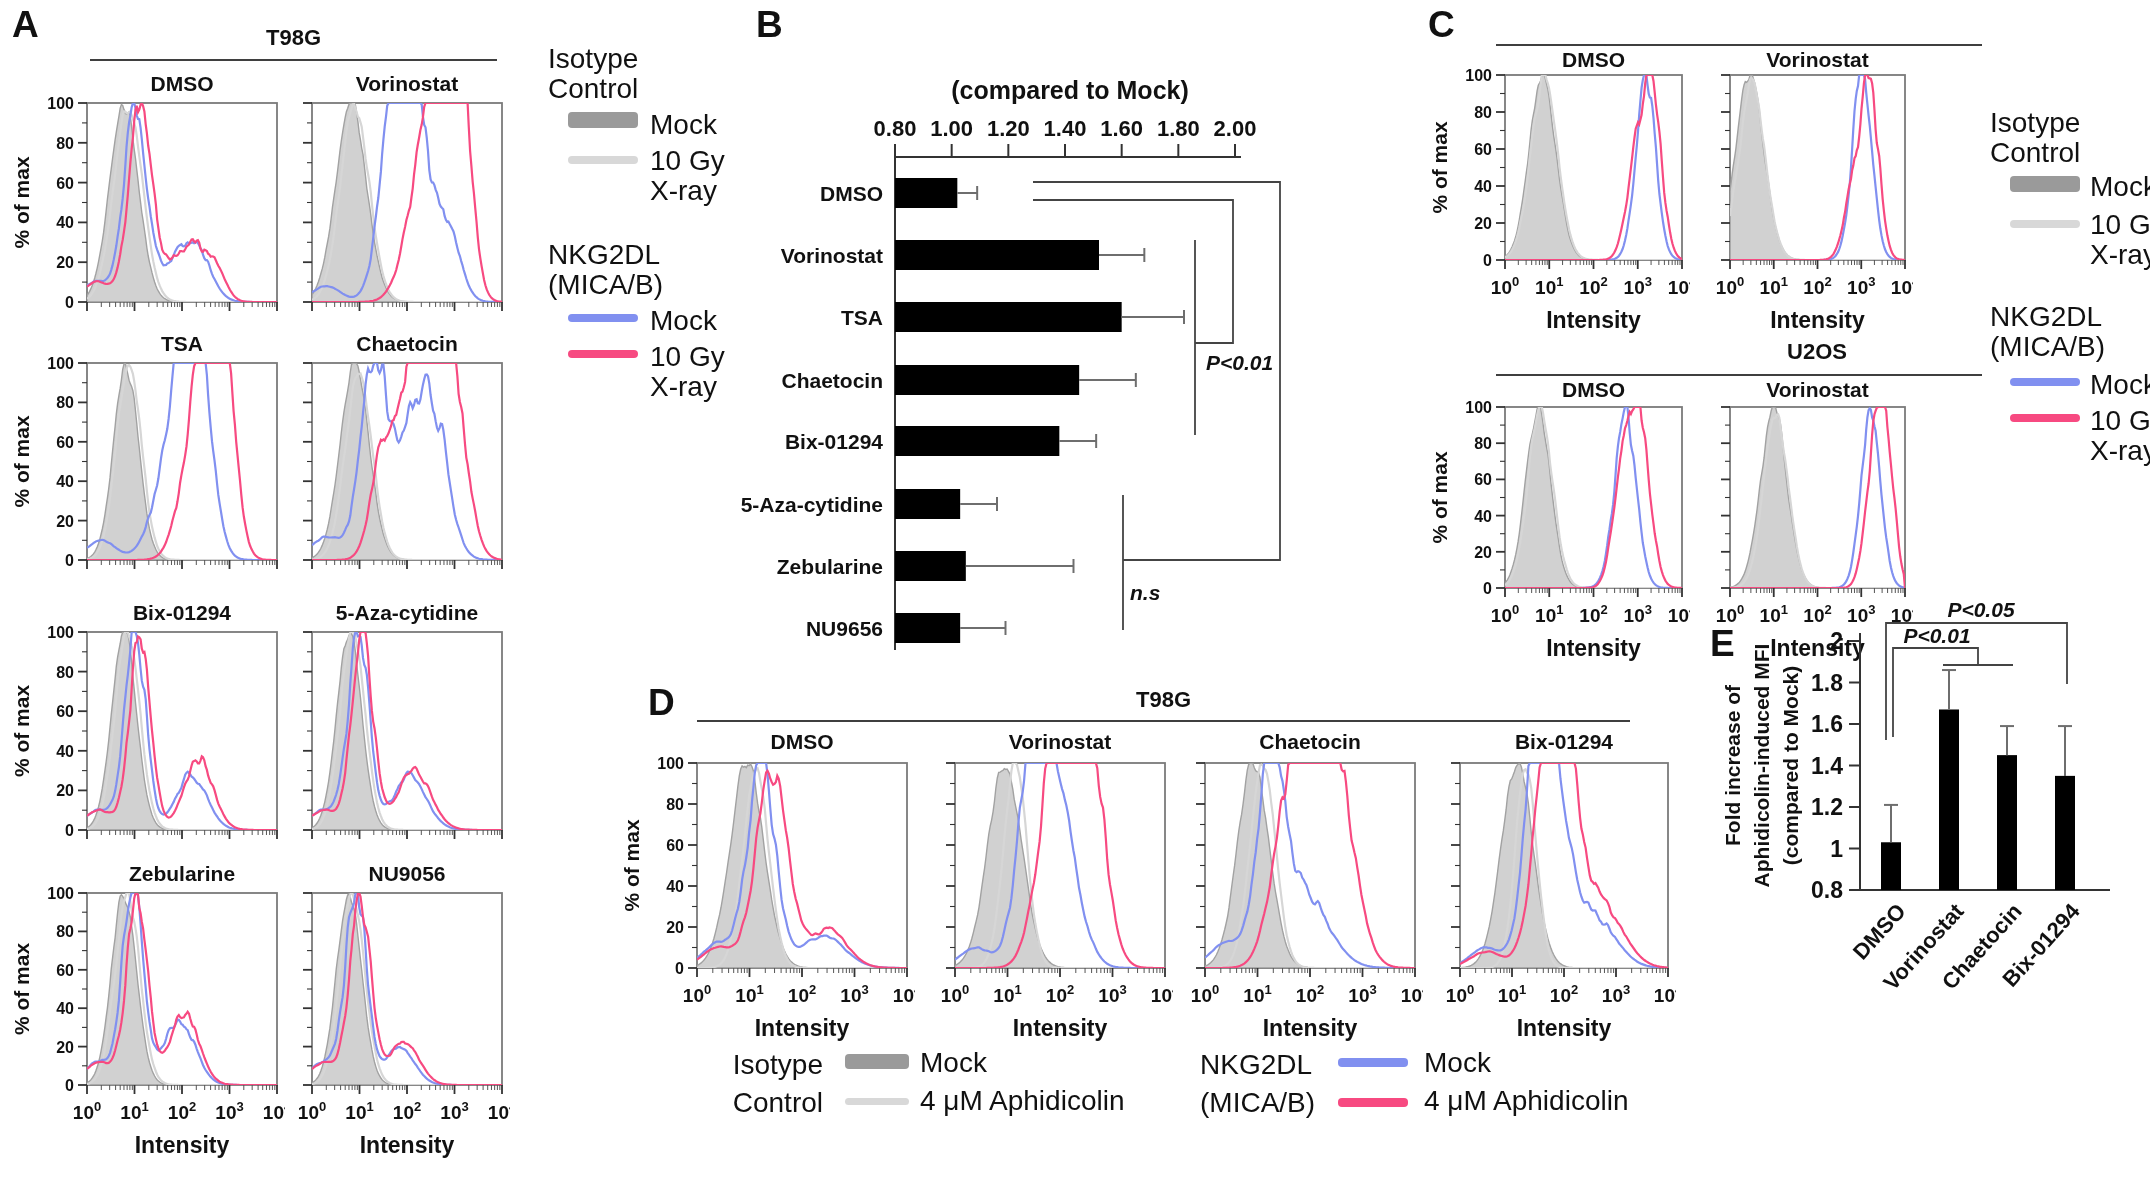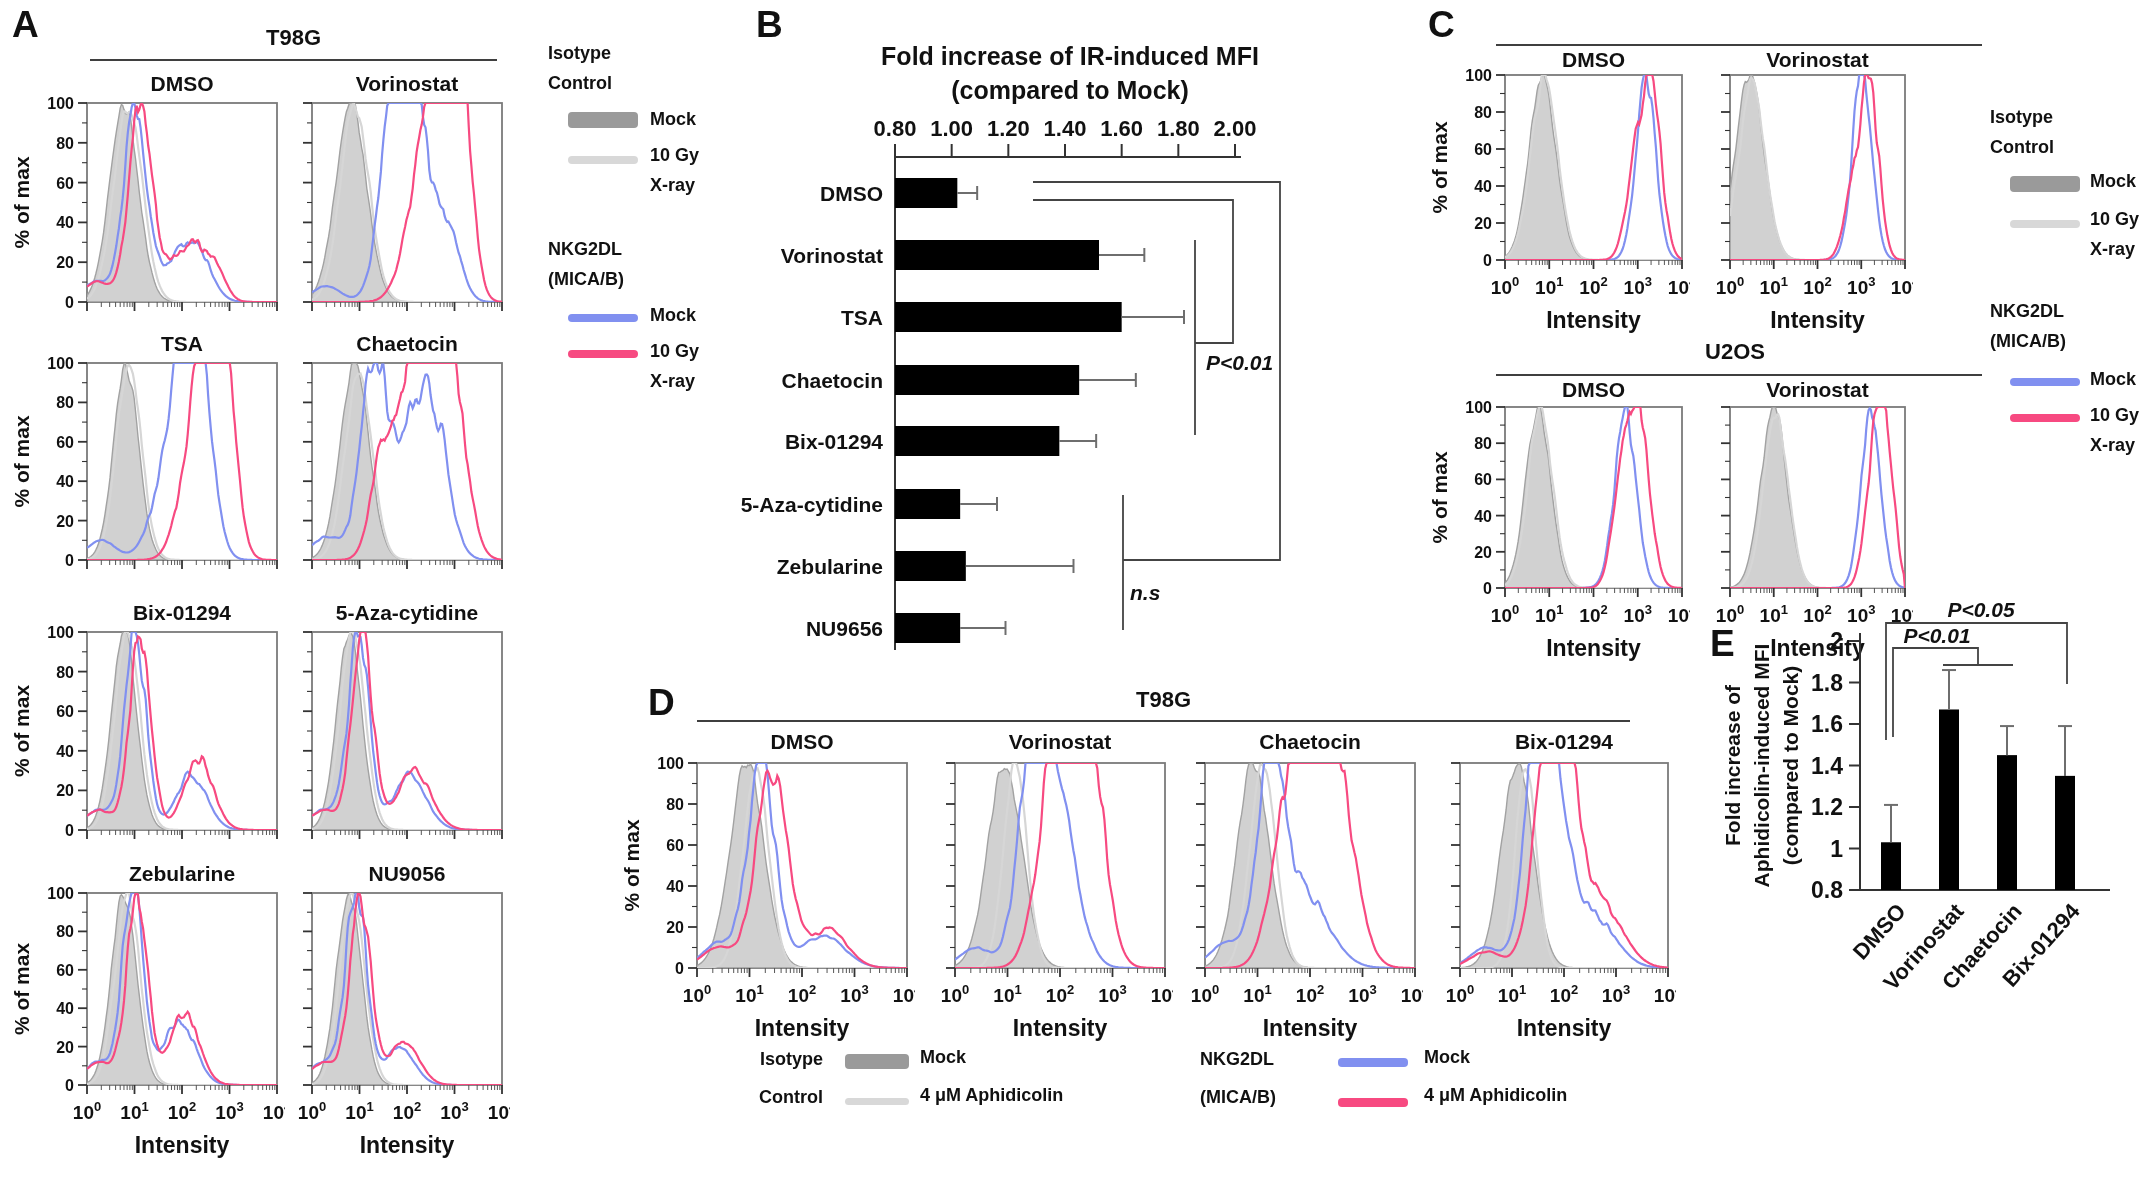--- a/index.html
+++ b/index.html
@@ -4,21 +4,21 @@
 <style>
   *{margin:0;padding:0;box-sizing:border-box}
   html,body{background:#ffffff}
   .fig{position:relative;width:2150px;height:1180px;background:#fff;
        font-family:"Liberation Sans",sans-serif;color:#111;overflow:hidden}
   .fig>div{position:absolute}
   .plabel{font-size:37px;font-weight:bold;line-height:1}
   .ct{font-size:22px;font-weight:bold;text-align:center;line-height:1.1}
   .st{font-size:21px;font-weight:bold;text-align:center;line-height:1.1}
   .rule{height:2px;background:#3f3f3f}
-  .lg{font-size:18px;font-weight:bold;line-height:1.05;white-space:nowrap}
+  .lg{font-size:28px;font-weight:normal;line-height:1.05;white-space:nowrap}
   .tr{text-align:right}
   .sw{position:absolute;border-radius:4px}
   .sw-dkgray{background:#9a9a9a}
   .sw-ltgray{background:#d8d8d8}
   .sw-blue{background:#8190f0}
   .sw-pink{background:#f74a81}
   .btitle{font-size:25px;font-weight:bold;text-align:center;line-height:1.15}
   svg.plot{position:absolute}
   svg text{font-family:"Liberation Sans",sans-serif;font-weight:bold;fill:#111}
 </style>
@@ -586,21 +586,20 @@
   <div class="lg" style="left:650px;top:176px">X-ray</div>
   <div class="lg" style="left:548px;top:240px">NKG2DL</div>
   <div class="lg" style="left:548px;top:270px">(MICA/B)</div>
   <div class="sw sw-blue" style="left:568px;top:314px;width:70px;height:8px"></div>
   <div class="lg" style="left:650px;top:306px">Mock</div>
   <div class="sw sw-pink" style="left:568px;top:350px;width:70px;height:8px"></div>
   <div class="lg" style="left:650px;top:342px">10 Gy</div>
   <div class="lg" style="left:650px;top:372px">X-ray</div>
 
   <div class="plabel" style="left:756px;top:6px">B</div>
-  <div class="btitle" style="left:770px;top:42px;width:600px">Fold increase of IR-induced MFI</div>
   <div class="btitle" style="left:770px;top:76px;width:600px">(compared to Mock)</div>
   <svg id="chart-b" class="plot" width="740" height="560" style="left:720px;top:100px">
       <line x1="175" y1="57" x2="520.996" y2="57" stroke="#333333" stroke-width="2"></line>
       <line x1="175" y1="57" x2="175" y2="44" stroke="#333333" stroke-width="2"></line>
       <text x="175" y="36" font-size="22" text-anchor="middle">0.80</text>
       <line x1="231.666" y1="57" x2="231.666" y2="44" stroke="#333333" stroke-width="2"></line>
       <text x="231.666" y="36" font-size="22" text-anchor="middle">1.00</text>
       <line x1="288.332" y1="57" x2="288.332" y2="44" stroke="#333333" stroke-width="2"></line>
       <text x="288.332" y="36" font-size="22" text-anchor="middle">1.20</text>
       <line x1="344.99800000000005" y1="57" x2="344.99800000000005" y2="44" stroke="#333333" stroke-width="2"></line>
@@ -791,21 +790,21 @@
       <line x1="175.8299376897008" y1="195" x2="175.8299376897008" y2="200" stroke="#555" stroke-width="1"></line>
       <line x1="179.29411720428442" y1="195" x2="179.29411720428442" y2="200" stroke="#555" stroke-width="1"></line>
       <line x1="182.22303925062374" y1="195" x2="182.22303925062374" y2="200" stroke="#555" stroke-width="1"></line>
       <line x1="184.76018693089753" y1="195" x2="184.76018693089753" y2="200" stroke="#555" stroke-width="1"></line>
       <line x1="186.99810978797046" y1="195" x2="186.99810978797046" y2="200" stroke="#555" stroke-width="1"></line>
       <line x1="189" y1="195" x2="189" y2="204" stroke="#333333" stroke-width="1.8"></line>
       <text x="189" y="229" font-size="19" text-anchor="middle"><tspan>10</tspan><tspan dy="-8" font-size="13">4</tspan></text>
       <text x="101.5" y="263" font-size="23" text-anchor="middle">Intensity</text>
     </svg>
 
-  <div class="ct" style="left:1492px;top:340px;width:486px">U2OS</div>
+  <div class="ct" style="left:1574px;top:340px;width:486px">U2OS</div>
   <div class="rule" style="left:1496px;top:374px;width:486px"></div>
   <div class="st" style="left:1505px;top:378px;width:177px">DMSO</div>
   <div class="st" style="left:1730px;top:378px;width:175px">Vorinostat</div>
   <svg id="hist-c-2" class="plot" width="271" height="269" style="left: 1419px; top: 397px;">
       <defs>
         <clipPath id="hist-c-2-cp">
           <rect x="86" y="10" width="177" height="181"></rect>
         </clipPath>
       </defs>
       <rect x="86" y="10" width="177" height="181" fill="#ffffff" stroke="#7a7a7a" stroke-width="1.8"></rect>

